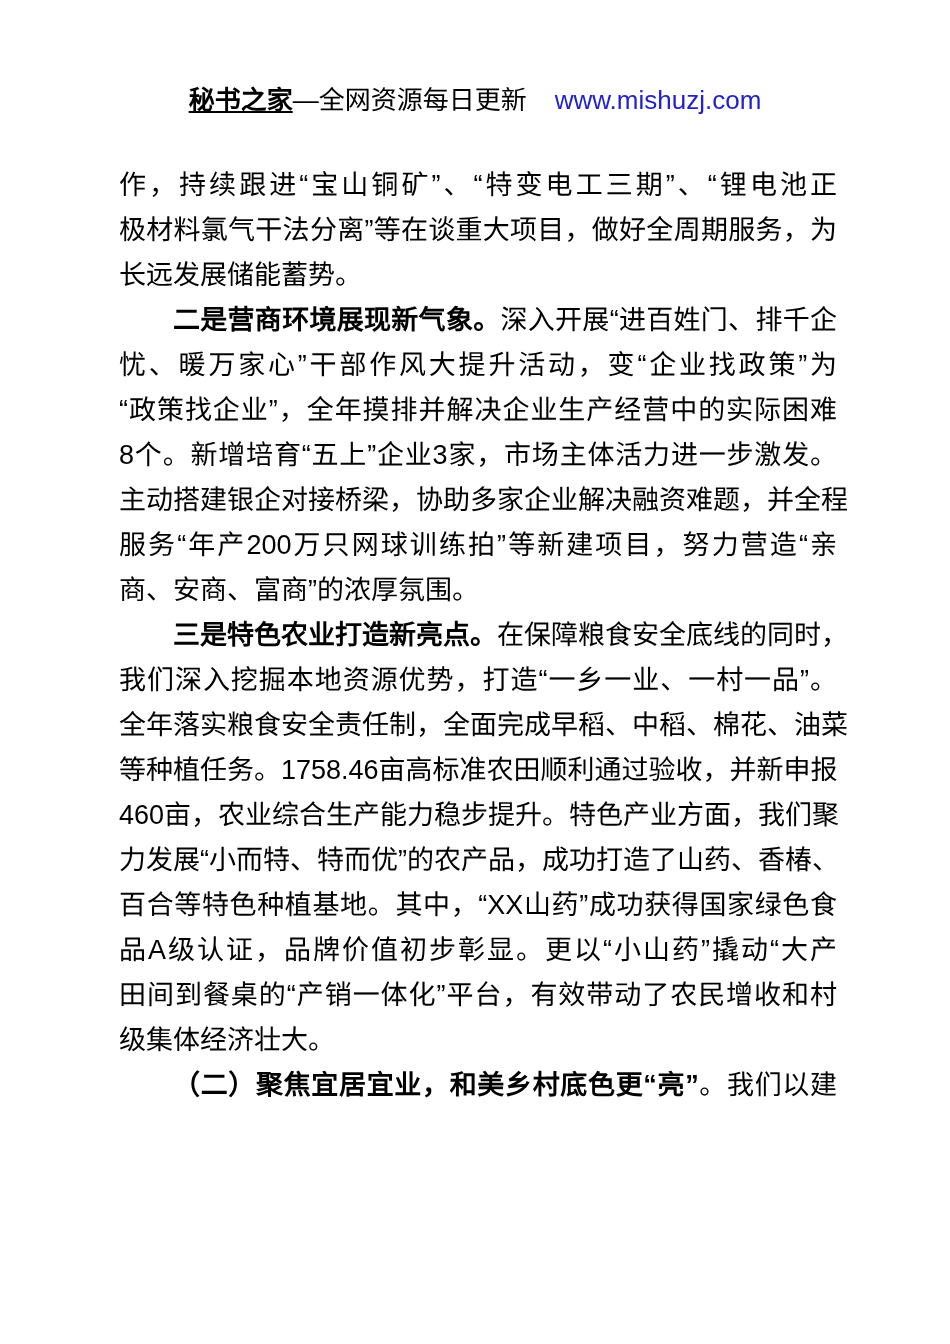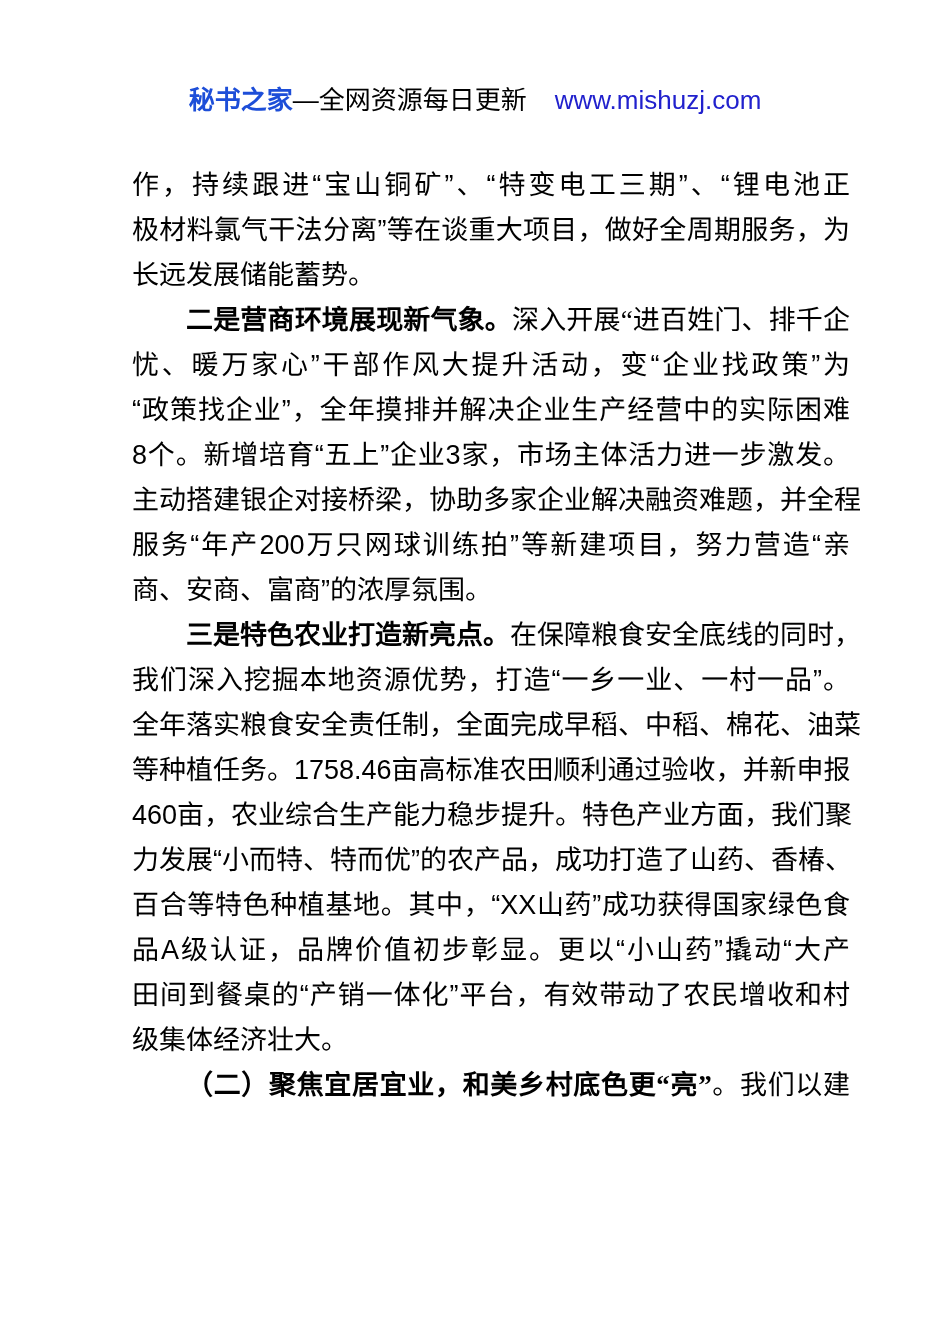--- a/index.html
+++ b/index.html
@@ -33,51 +33,50 @@
   .dash, .tagline {
     color: #000000;
   }
   .url {
     color: #2121cd;
     margin-left: 28px;
   }
   .doc-body {
     position: absolute;
     top: 163px;
-    left: 132px;
+    left: 119px;
     width: 718px;
     font-size: 27px;
     color: #000000;
   }
   .line {
     height: 45px;
     line-height: 45px;
     text-align: justify;
     text-align-last: justify;
     white-space: nowrap;
   }
   .line.noj {
     text-align: center;
     text-align-last: left;
   }
   .line.indent {
     padding-left: 54px;
-    font-family: Liberation Serif, serif;
   }
   .bold {
     font-weight: bold;
   }
 </style>
 </head>
 <body>
 
 <div class="page">
 
   <div class="page-header">
-    <span class="brand" style="color: #1d4ed8;">秘书之家</span><span class="dash">—</span><span class="tagline">全网资源每日更新</span><span class="url" style="color: rgb(33, 33, 205);">www.mishuzj.com</span>
+    <span class="brand" style="color: #000000; text-decoration: underline;">秘书之家</span><span class="dash">—</span><span class="tagline">全网资源每日更新</span><span class="url" style="color: rgb(33, 33, 205);">www.mishuzj.com</span>
   </div>
 
   <div class="doc-body" style="color: rgb(0, 0, 0);">
       <div class="line"><span>作，持续跟进“宝山铜矿”、“特变电工三期”、“锂电池正</span></div>
       <div class="line"><span>极材料氯气干法分离”等在谈重大项目，做好全周期服务，为</span></div>
       <div class="line noj"><span>长远发展储能蓄势。</span></div>
       <div class="line indent"><span class="bold">二是营商环境展现新气象。</span><span>深入开展“进百姓门、排千企</span></div>
       <div class="line"><span>忧、暖万家心”干部作风大提升活动，变“企业找政策”为</span></div>
       <div class="line"><span>“政策找企业”，全年摸排并解决企业生产经营中的实际困难</span></div>
       <div class="line"><span>8个。新增培育“五上”企业3家，市场主体活力进一步激发。</span></div>

